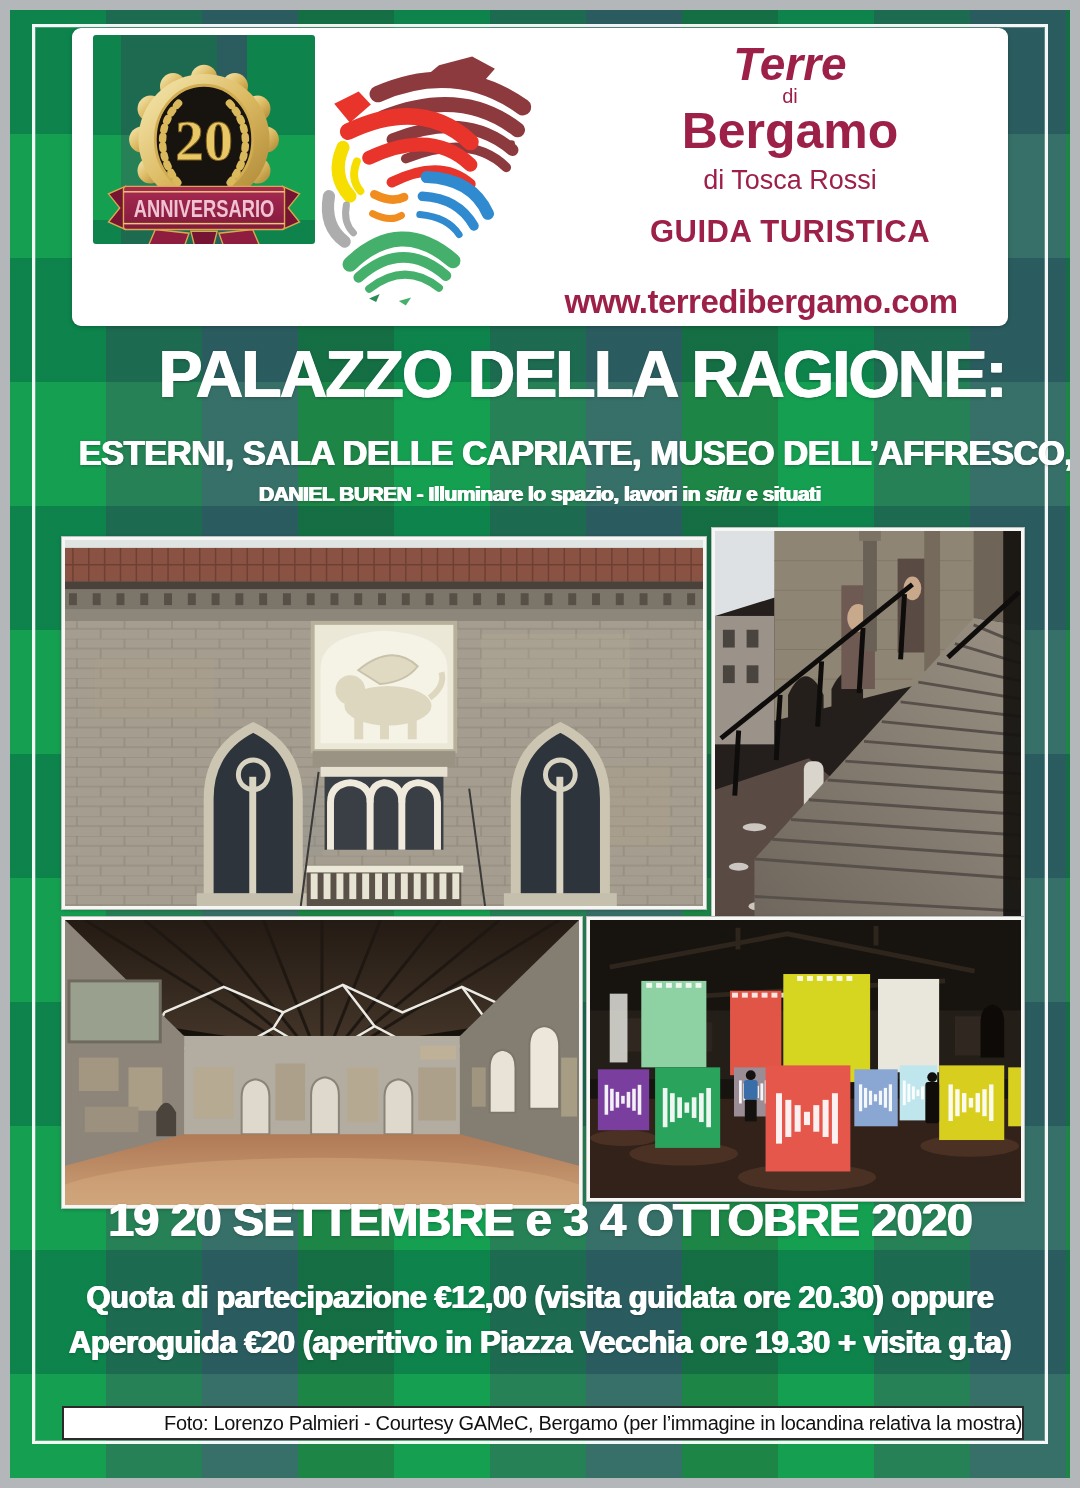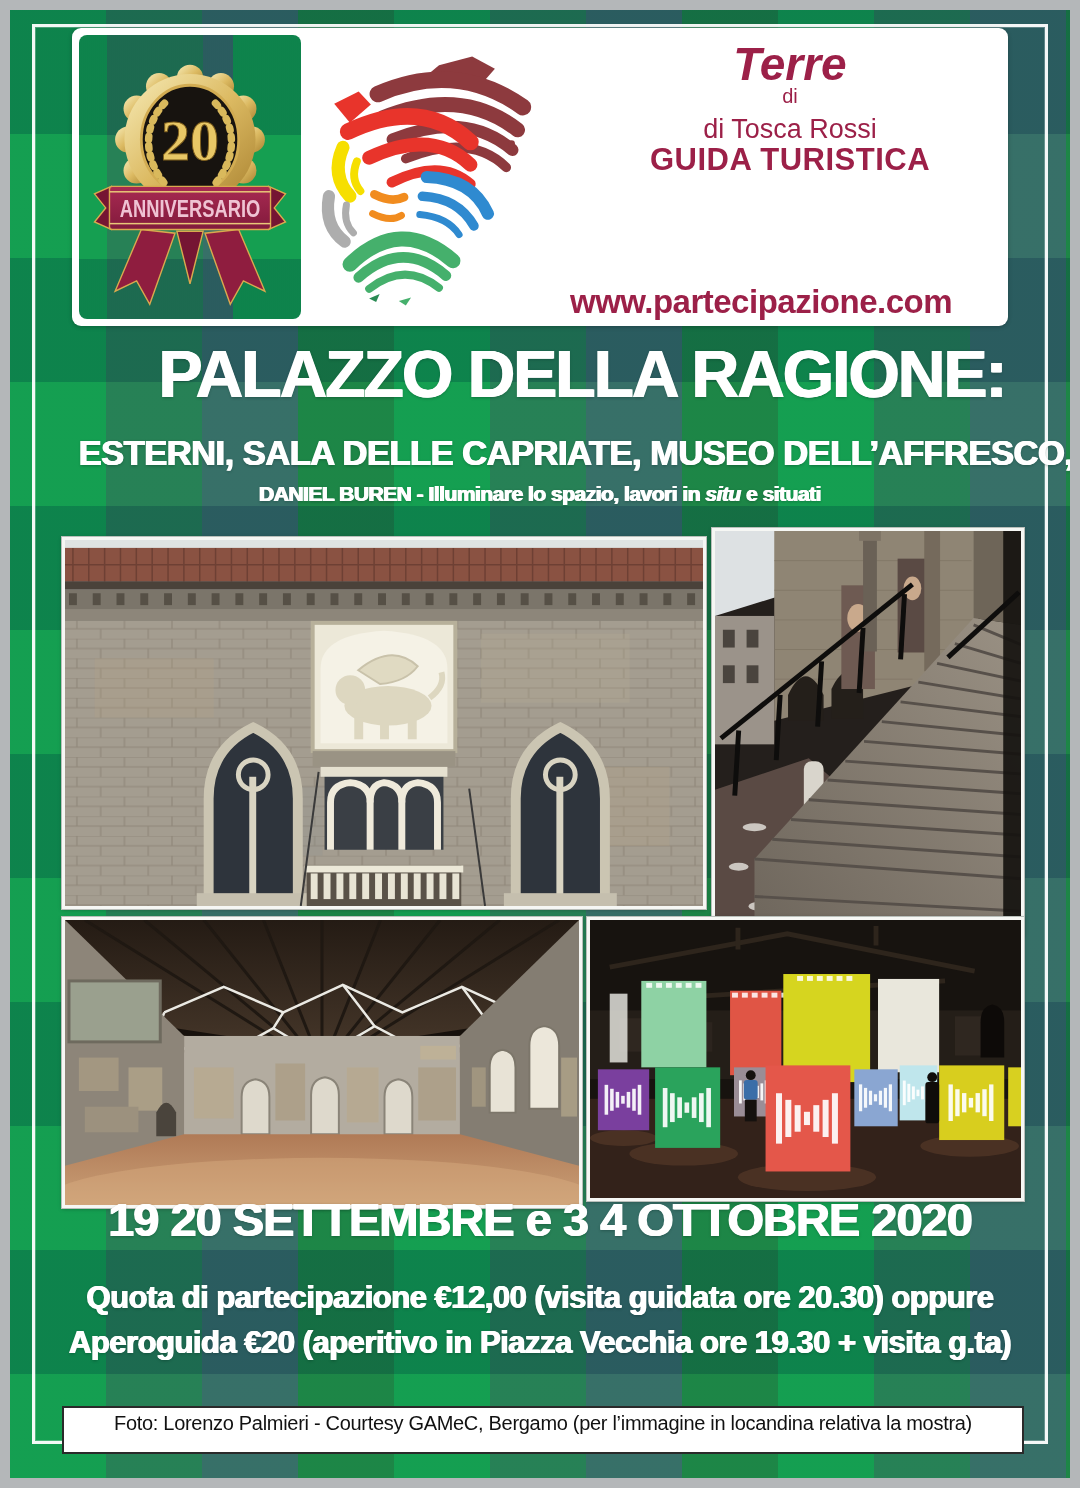--- a/index.html
+++ b/index.html
@@ -24,45 +24,45 @@
         rgba(255,255,255,0.04) 124px, rgba(255,255,255,0.04) 248px),
       repeating-linear-gradient(90deg,
         #0b9b4a 0px, #0b9b4a 96px,
         #1e7c4f 96px, #1e7c4f 192px,
         #2f6a62 192px, #2f6a62 288px,
         #14813f 288px, #14813f 384px);
     background-position:-68px -24px,-68px -24px;
   }
   .frame{position:absolute;left:22px;top:14px;width:1016px;height:1420px;border:3px solid rgba(255,255,255,.95);box-sizing:border-box;pointer-events:none;box-shadow:inset 0 0 0 1px rgba(255,255,255,.25);}
   .header-box{position:absolute;left:62px;top:18px;width:936px;height:298px;background:#fff;border-radius:9px;box-shadow:0 1px 4px rgba(0,0,0,.25);}
-  .badge-cell{position:absolute;left:7px;top:7px;width:222px;height:284px;border-radius:8px;overflow:hidden;}
+  .badge-cell{position:absolute;left:21px;top:7px;width:222px;height:209px;border-radius:3px;overflow:hidden;}
   .badge-cell svg{position:absolute;left:8px;top:4px;}
   .logo-cell{position:absolute;left:236px;top:6px;width:262px;height:286px;}
   .brand{position:absolute;left:508px;top:12px;width:420px;text-align:center;color:#9c2048;line-height:1.05;}
   .brand .l1{font-size:46px;font-weight:bold;font-style:italic;}
   .brand .l2{font-size:20px;font-weight:normal;margin-top:-2px;}
   .brand .l3{font-size:50px;font-weight:bold;margin-top:-2px;}
   .brand .owner{font-size:27px;font-weight:500;margin-top:8px;}
-  .brand .role{font-size:31px;font-weight:bold;letter-spacing:.5px;}
+  .brand .role{font-size:31px;font-weight:bold;letter-spacing:.5px;margin-top:22px;}
   .website{position:absolute;left:450px;right:8px;bottom:5px;text-align:center;color:#9c2048;font-size:33px;font-weight:bold;letter-spacing:-.5px;}
   .wh{color:#fff;position:absolute;left:0;width:100%;text-align:center;white-space:nowrap;}
   .fat{text-shadow:.7px 0 0 currentColor,-.7px 0 0 currentColor,0 1px 3px rgba(0,35,25,.35);}
   .title{top:326px;font-size:66px;font-weight:bold;letter-spacing:-2px;padding-left:42px;}
   .sub1{top:424px;font-size:34.5px;font-weight:bold;letter-spacing:-.5px;margin-left:36px;}
   .sub2{top:472px;font-size:21px;font-weight:bold;letter-spacing:-.5px;}
   .dateline{top:1140px;font-size:47px;font-weight:bold;letter-spacing:-1px;margin-top:42px;}
   .info{font-size:31px;font-weight:bold;letter-spacing:-.5px;}
   .i1{top:1270px;} .i2{top:1315px;} .i3{top:1359px;}
   .photo{position:absolute;border:3px solid #f6f7f4;box-sizing:content-box;box-shadow:0 0 0 1px #b9bfba,0 1px 4px rgba(0,0,0,.3);overflow:hidden;background:#777;}
   .photo svg{display:block;}
   .pA{left:52px;top:527px;width:638px;height:366px;}
   .pB{left:702px;top:518px;width:306px;height:402px;}
   .pC{left:52px;top:907px;width:514px;height:285px;}
   .pD{left:577px;top:907px;width:431px;height:278px;}
-  .credit{position:absolute;left:52px;top:1396px;width:962px;height:48px;background:#fff;border:2px solid #2a2a2a;box-sizing:border-box;text-align:center;font-size:20px;letter-spacing:-.3px;color:#111;line-height:30px;white-space:nowrap;}
+  .credit{position:absolute;left:52px;top:1396px;width:962px;height:34px;background:#fff;border:2px solid #2a2a2a;box-sizing:border-box;text-align:right;font-size:20px;letter-spacing:-.3px;color:#111;line-height:30px;white-space:nowrap;}
 </style>
 </head>
 <body>
 
 <div class="page">
  <div class="plaid">
   <div class="frame"></div>
 
   <div class="header-box">
     <div class="badge-cell plaid-bg">
@@ -142,24 +142,25 @@
           <path d="M70,278 Q111,246 150,277" stroke="#45b06c" stroke-width="9"></path>
           <path d="M70,289 L82,284 L78,293 Z" fill="#2a8b54" stroke="none"></path>
           <path d="M104,292 L118,288 L112,297 Z" fill="#45b06c" stroke="none"></path>
         </g>
       </svg>
     </div>
 
     <div class="brand">
       <div class="l1">Terre</div>
       <div class="l2">di</div>
+      <div class="l3">Bergamo</div>
       <div class="owner">di Tosca Rossi</div>
       <div class="role">GUIDA TURISTICA</div>
     </div>
-    <div class="website">www.partecipazione.com</div>
+    <div class="website">www.terredibergamo.com</div>
   </div>
 
   <div class="wh fat title">PALAZZO DELLA RAGIONE:</div>
   <div class="wh fat sub1">ESTERNI, SALA DELLE CAPRIATE, MUSEO DELL’AFFRESCO,</div>
   <div class="wh fat sub2"><span>DANIEL BUREN - Illuminare lo spazio, lavori in </span><span style="font-style:italic">situ</span><span> e situati</span></div>
 
   <div class="photo pA">
     <svg width="638" height="366" viewBox="0 0 644 371" preserveAspectRatio="none">
       <defs>
         <pattern id="stone" width="48" height="20" patternUnits="userSpaceOnUse">

